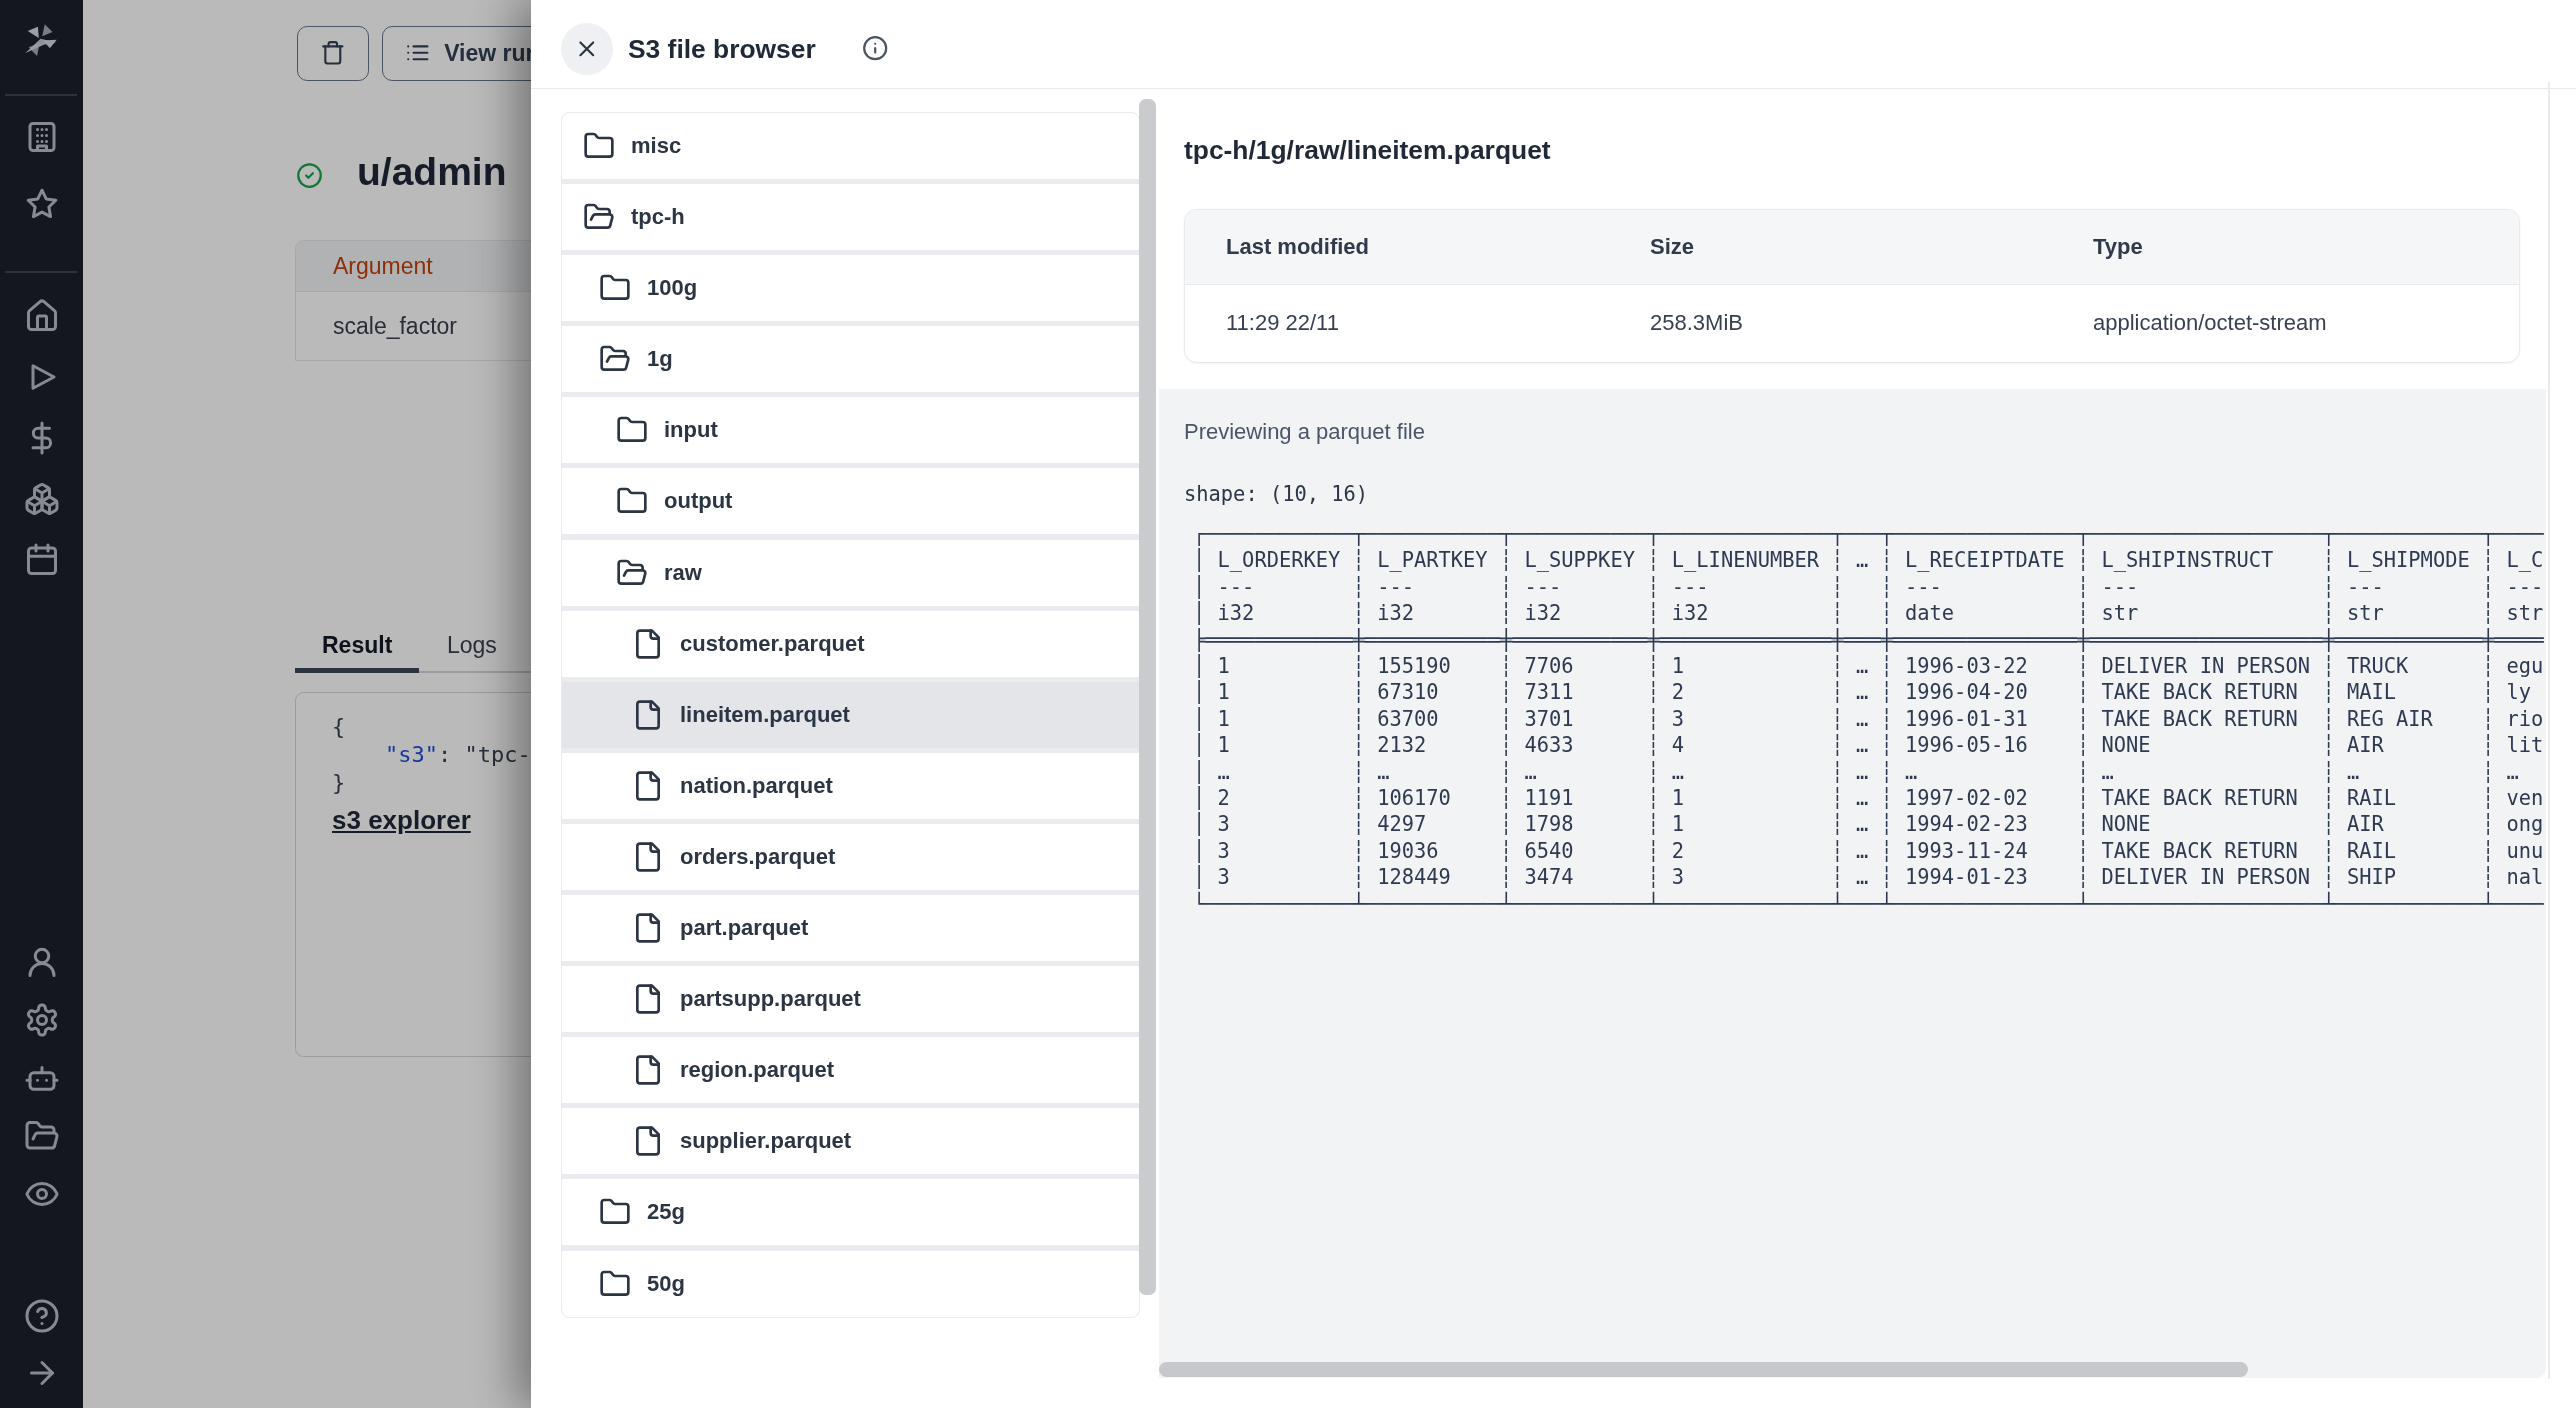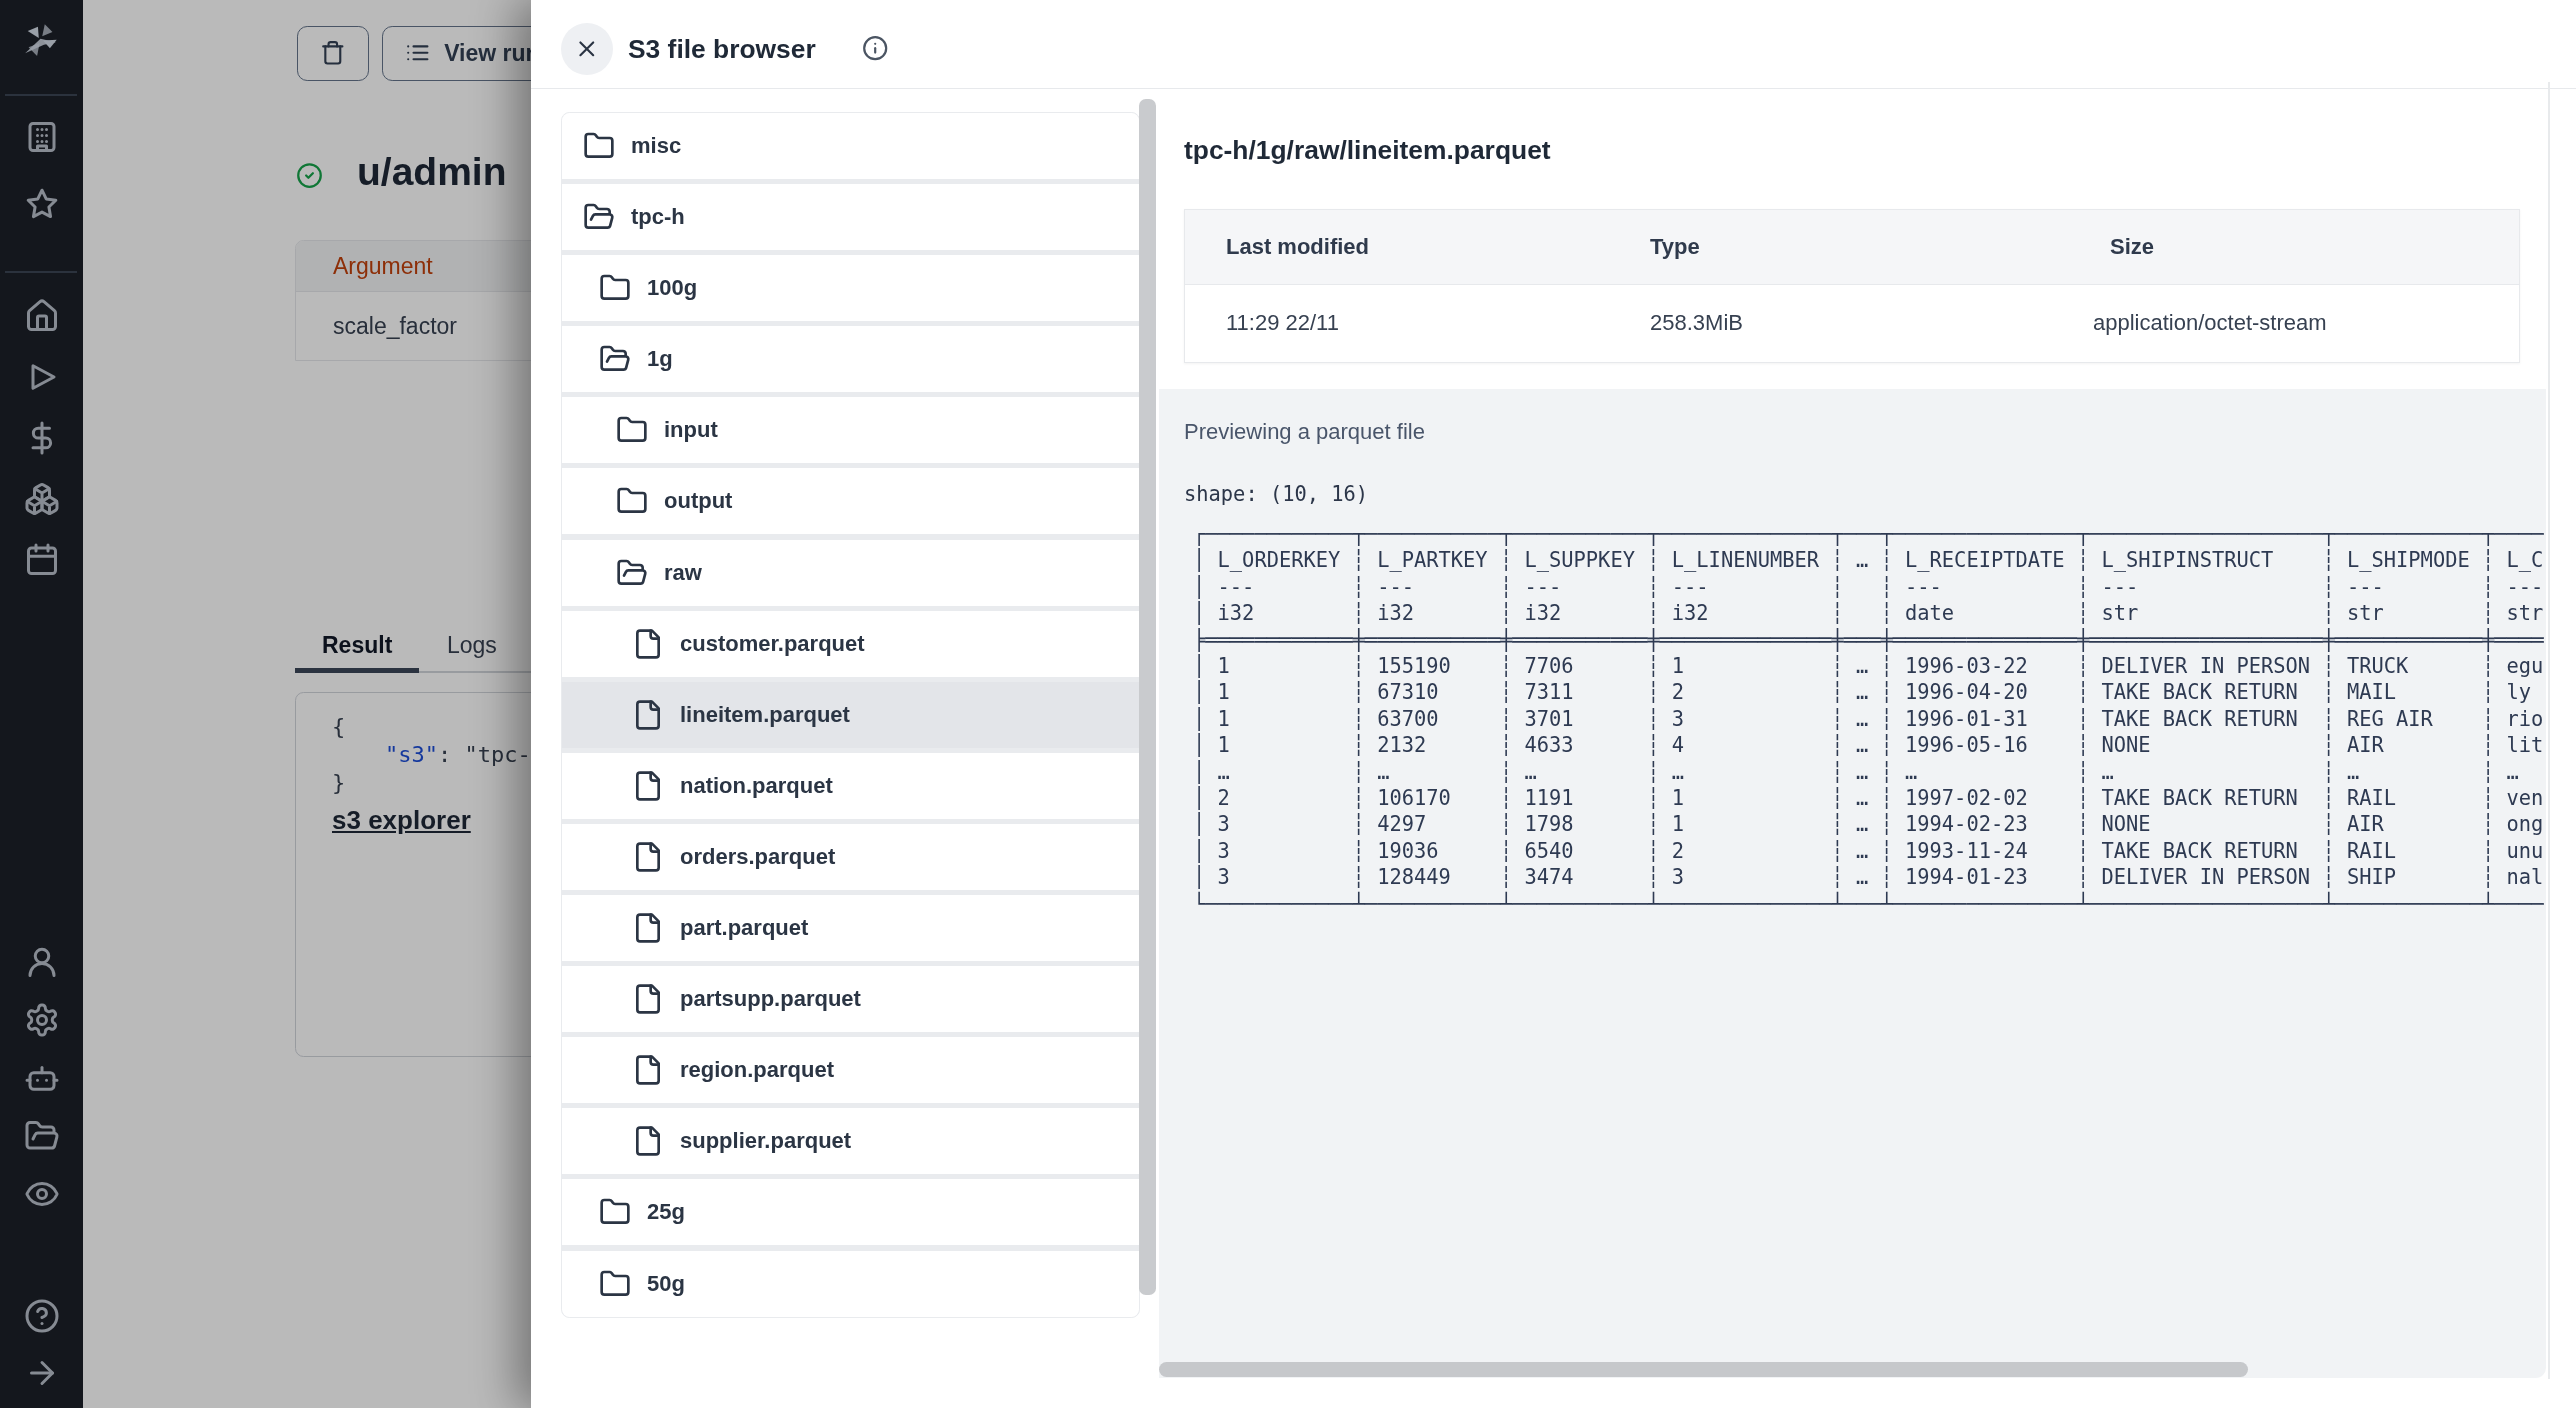--- a/index.html
+++ b/index.html
@@ -77,21 +77,21 @@
   #tree-scrollbar { left:608px; top:99px; width:17px; height:1196px; background:#c9cbce;
     border-radius:6.8px; }
 
   
   #preview-bg { left:628px; top:389px; width:1387px; height:989px; background:#f1f3f5;
     border-bottom-right-radius:10.2px; }
   #panel-gutter { left:2017px; top:82px; width:1.7px; height:1297px; background:#e8eaec; }
   #file-path { left:653px; top:135px; font-size:26.4px; font-weight:700; color:#1f2937;
     white-space:nowrap; }
   #details-card { left:653px; top:209px; width:1336px; height:154px; background:#fff;
-    border:1.7px solid #e7e9ec; border-radius:0; overflow:hidden;
+    border:1.7px solid #e7e9ec; border-radius:13px; overflow:hidden;
     box-shadow:0 0.9px 2.6px rgba(0,0,0,0.05); }
   #details-card .drow { display:flex; }
   #details-card .dhead { height:75px; background:#f5f6f8; border-bottom:1.7px solid #e7e9ec; }
   #details-card .dbody { height:76px; }
   #details-card .dcell { display:flex; align-items:center; padding-left:41px;
     font-size:22px; color:#374151; white-space:nowrap; }
   #details-card .dhead .dcell { color:#2f3a4c; font-weight:600; }
   #details-card .c0 { width:424px; } #details-card .c1 { width:443px; }
   #details-card .c2 { width:460px; }
   #preview-caption { left:653px; top:419px; font-size:22px; color:#49556a; }
@@ -421,22 +421,22 @@
   <div id="tree-scrollbar" class="abs"></div>
 
   <div id="preview-bg" class="abs"></div>
   <div id="panel-gutter" class="abs"></div>
 
   <h3 id="file-path" class="abs">tpc-h/1g/raw/lineitem.parquet</h3>
 
   <div id="details-card" class="abs">
     <div class="drow dhead">
       <div class="dcell c0">Last modified</div>
+      <div class="dcell c1">Size</div>
       <div class="dcell c2">Type</div>
-      <div class="dcell c1">Size</div>
     </div>
     <div class="drow dbody">
       <div class="dcell c0">11:29 22/11</div>
       <div class="dcell c1">258.3MiB</div>
       <div class="dcell c2">application/octet-stream</div>
     </div>
   </div>
 
   <p id="preview-caption" class="abs">Previewing a parquet file</p>
   <p id="shape-line" class="abs">shape: (10, 16)</p>

